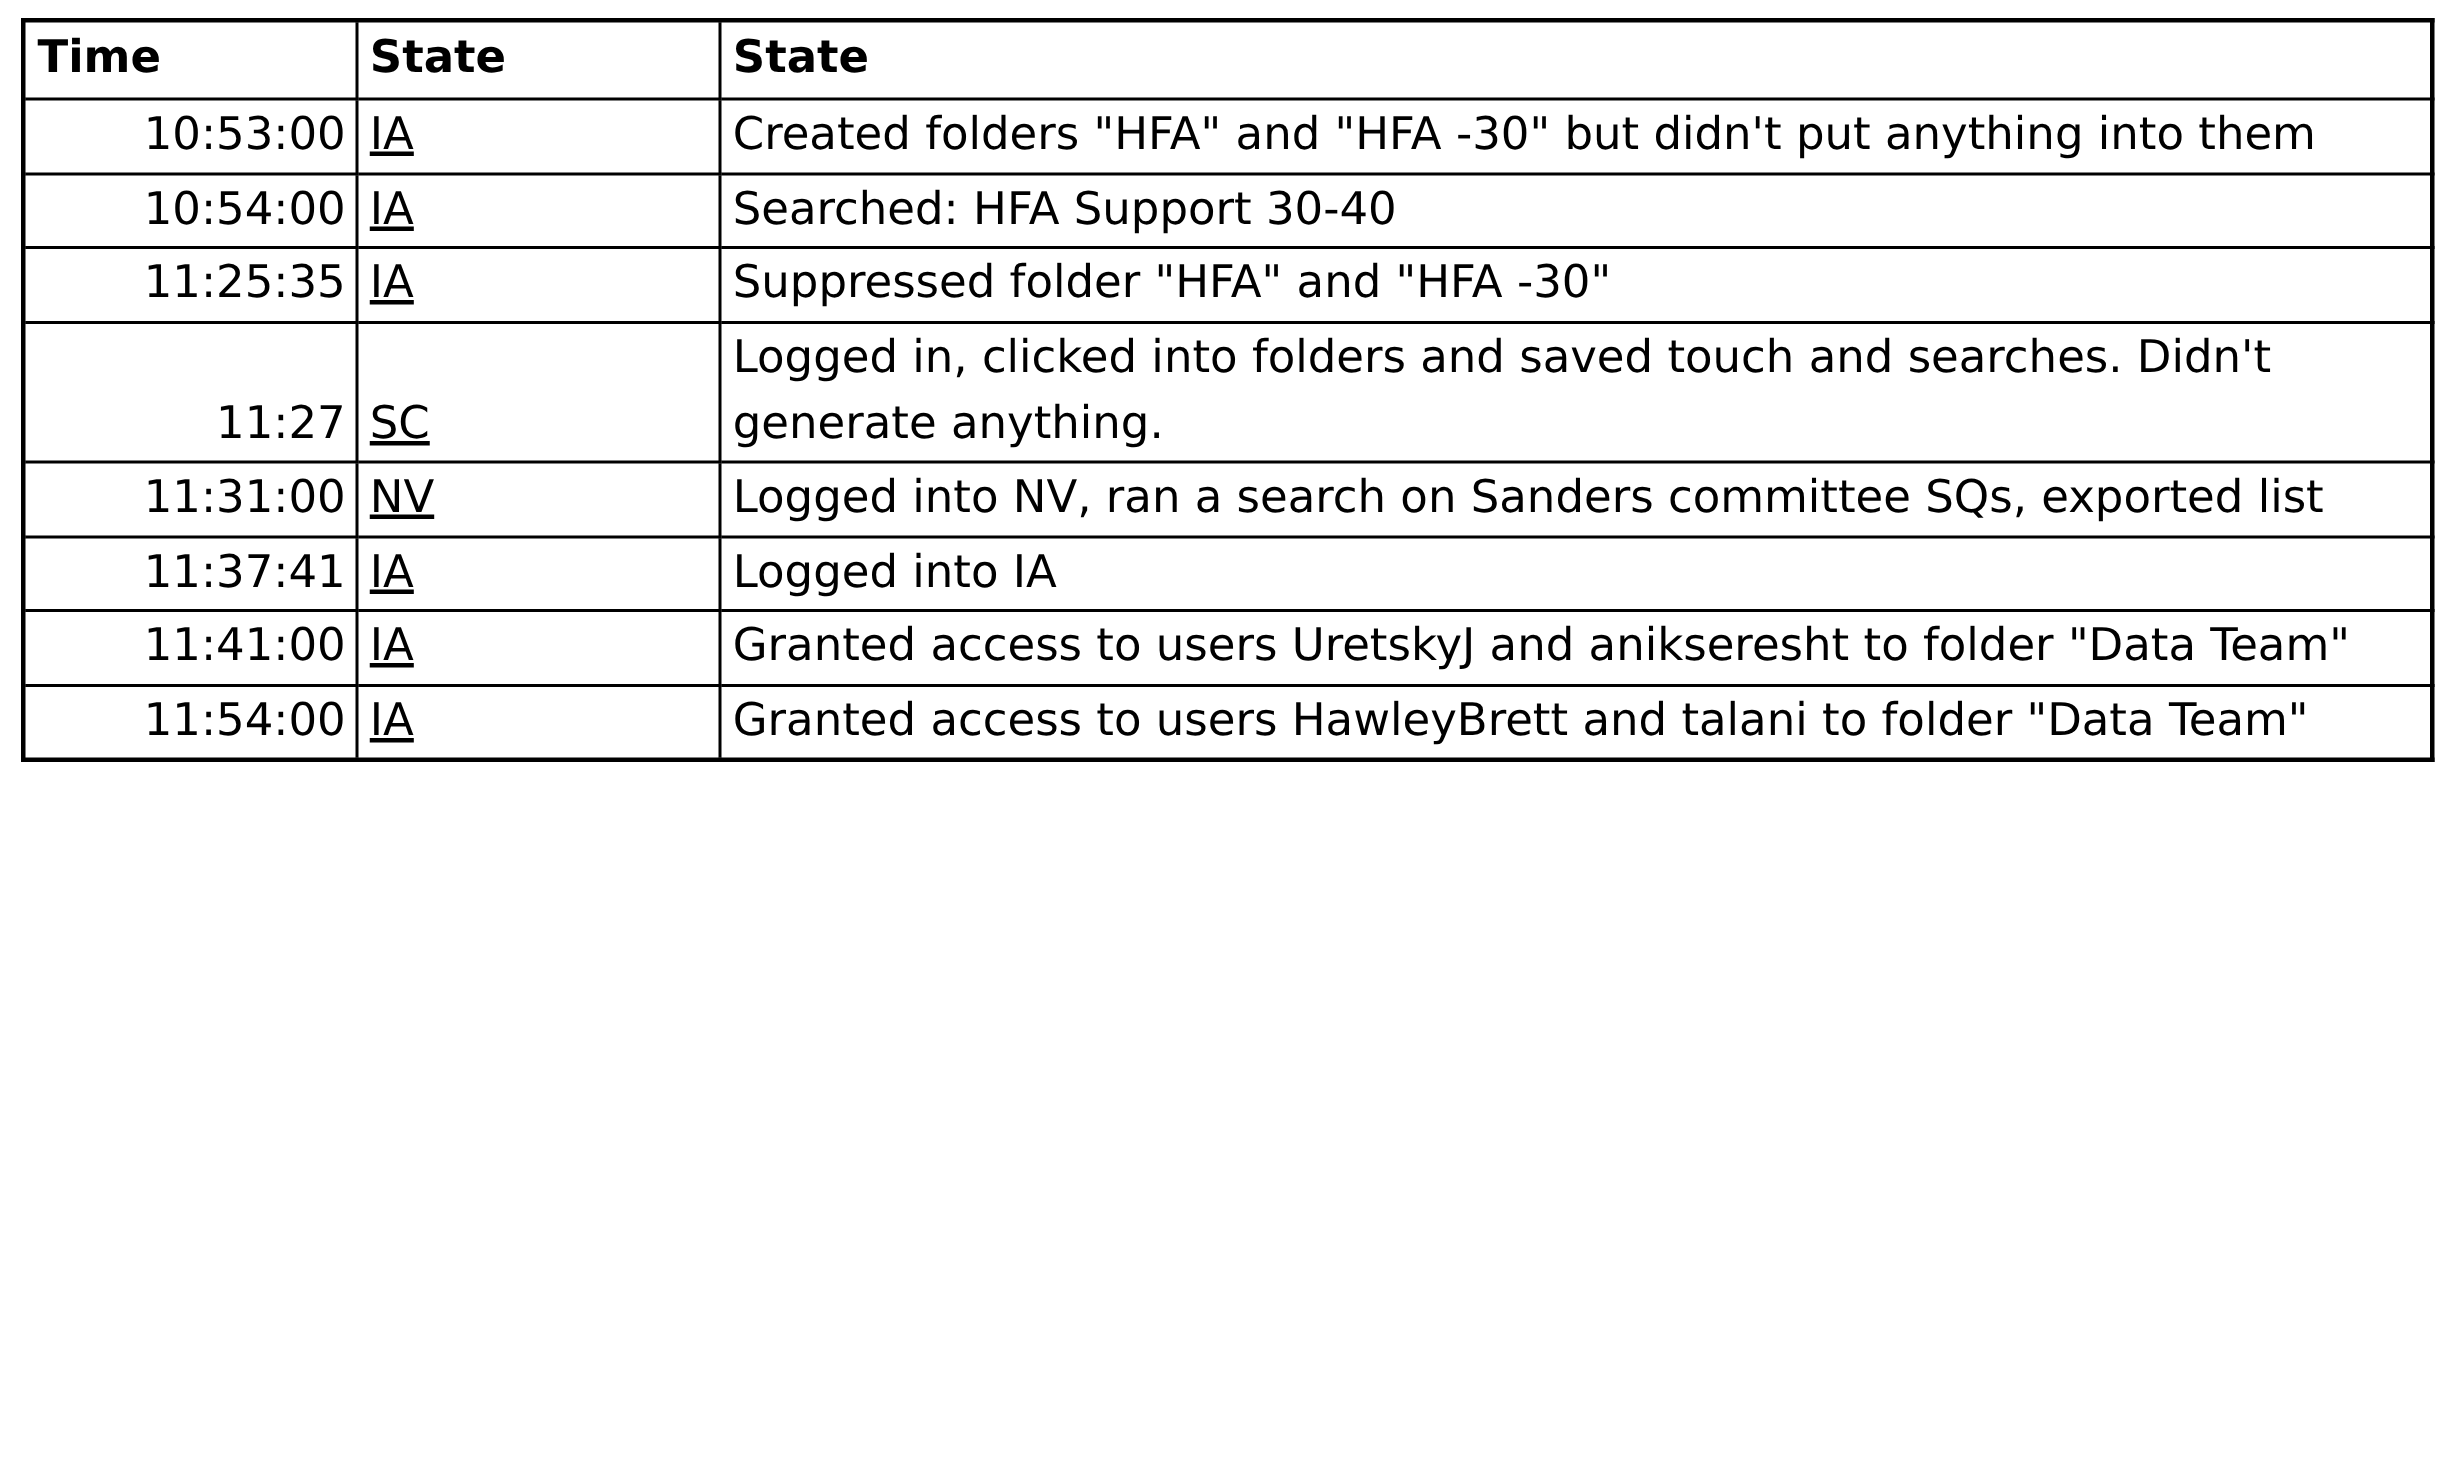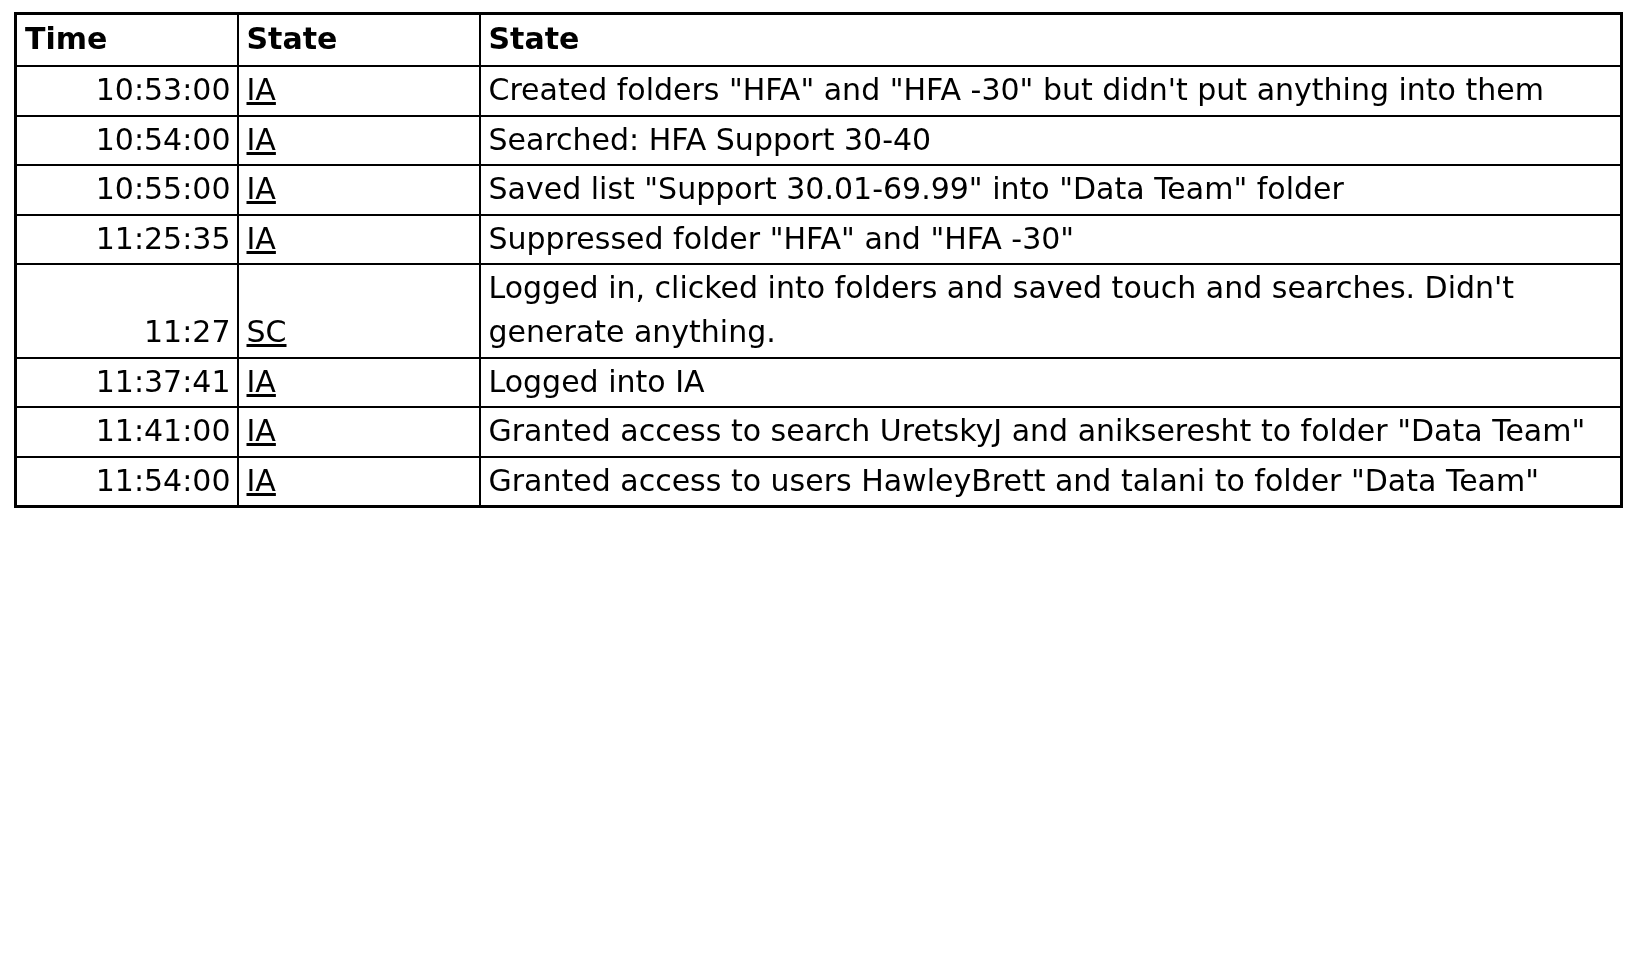--- a/index.html
+++ b/index.html
@@ -83,43 +83,43 @@
         <td class="time">10:53:00</td>
         <td class="state">IA</td>
         <td class="action two-line">Created folders "HFA" and "HFA -30" but didn't put anything into them</td>
       </tr>
       <tr>
         <td class="time">10:54:00</td>
         <td class="state">IA</td>
         <td class="action">Searched: HFA Support 30-40</td>
       </tr>
       <tr>
-        <td class="time">10:55:00</td>
-        <td class="state">IA</td>
-        <td class="action">Saved list "Support 30.01-69.99" into "Data Team" folder</td>
-      </tr>
-      <tr>
         <td class="time">11:25:35</td>
         <td class="state">IA</td>
         <td class="action">Suppressed folder "HFA" and "HFA -30"</td>
       </tr>
       <tr>
         <td class="time">11:27</td>
         <td class="state">SC</td>
         <td class="action two-line">Logged in, clicked into folders and saved touch and searches. Didn't generate anything.</td>
       </tr>
       <tr>
+        <td class="time">11:31:00</td>
+        <td class="state">NV</td>
+        <td class="action two-line">Logged into NV, ran a search on Sanders committee SQs, exported list</td>
+      </tr>
+      <tr>
         <td class="time">11:37:41</td>
         <td class="state">IA</td>
         <td class="action">Logged into IA</td>
       </tr>
       <tr>
         <td class="time">11:41:00</td>
         <td class="state">IA</td>
-        <td class="action two-line">Granted access to search UretskyJ and anikseresht to folder "Data Team"</td>
+        <td class="action two-line">Granted access to users UretskyJ and anikseresht to folder "Data Team"</td>
       </tr>
       <tr>
         <td class="time">11:54:00</td>
         <td class="state">IA</td>
         <td class="action two-line">Granted access to users HawleyBrett and talani to folder "Data Team"</td>
       </tr>
     </tbody>
   </table>
 </div>
 

